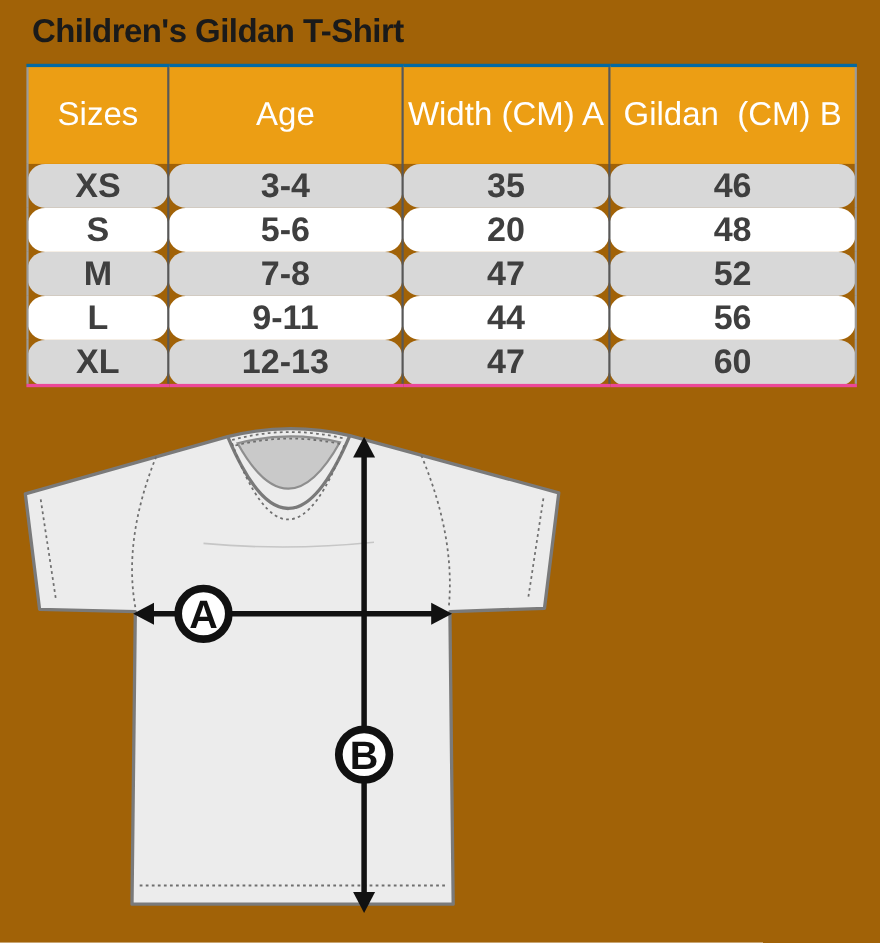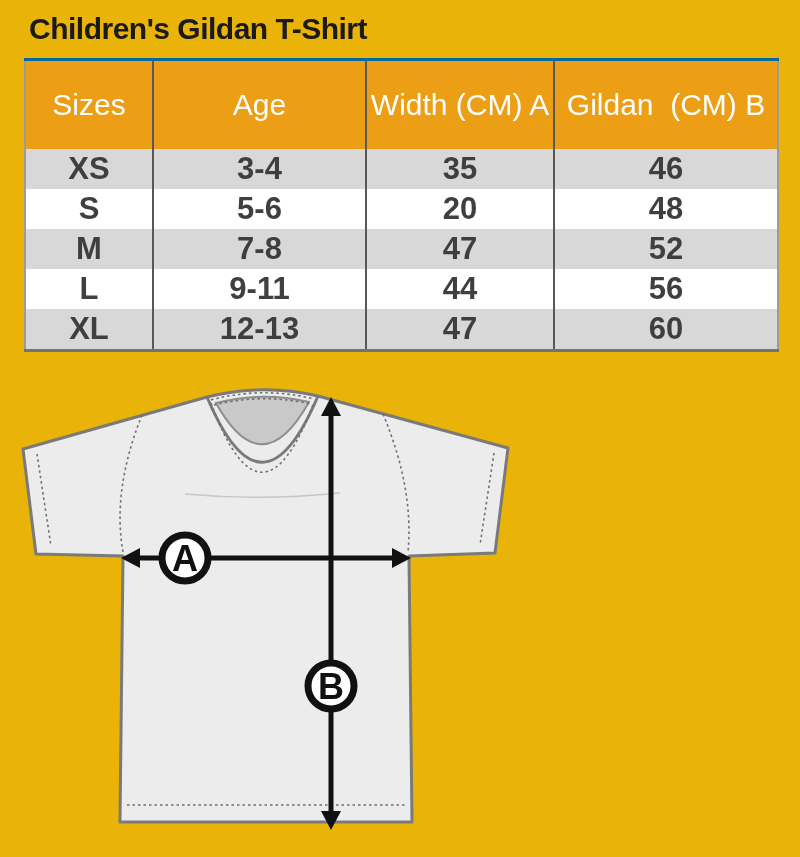--- a/index.html
+++ b/index.html
@@ -8,21 +8,21 @@
     background: #ffffff;
     width: 800px;
     height: 857px;
     overflow: hidden;
     font-family: "Liberation Sans", sans-serif;
   }
   .page {
     position: relative;
     width: 800px;
     height: 857px;
-    background: #eab308;
+    background: #a16207;
   }
   .page-title {
     position: absolute;
     left: 29px;
     top: 12px;
     margin: 0;
     font-size: 30px;
     font-weight: 700;
     letter-spacing: -0.5px;
     color: #1a1a1a;
@@ -49,27 +49,28 @@
     padding: 0;
   }
   .size-table td {
     height: 40px;
     font-size: 31px;
     font-weight: 700;
     color: #3f3f3f;
     text-align: center;
     vertical-align: middle;
     padding: 0;
+    border-radius: 16px;
   }
   .size-table th.sep, .size-table td.sep { border-right: 2px solid #585858; }
   .size-table th:first-child, .size-table td:first-child { border-left: 2px solid #9b9b9b; }
   .size-table th:last-child, .size-table td:last-child { border-right: 2px solid #9b9b9b; }
   .size-table tbody tr:nth-child(odd)  { background: #D8D8D8; }
   .size-table tbody tr:nth-child(even) { background: #ffffff; }
-  .size-table tbody tr:last-child td { border-bottom: 3px solid #737373; margin-left: 12px; }
+  .size-table tbody tr:last-child td { border-bottom: 3px solid #ec4899; margin-left: 12px; }
   .diagram {
     position: absolute;
     left: 0px;
     top: 370px;
     width: 560px;
     height: 487px;
   }
   .diagram svg { display: block; width: 560px; height: 487px; }
   .dotted {
     fill: none;

